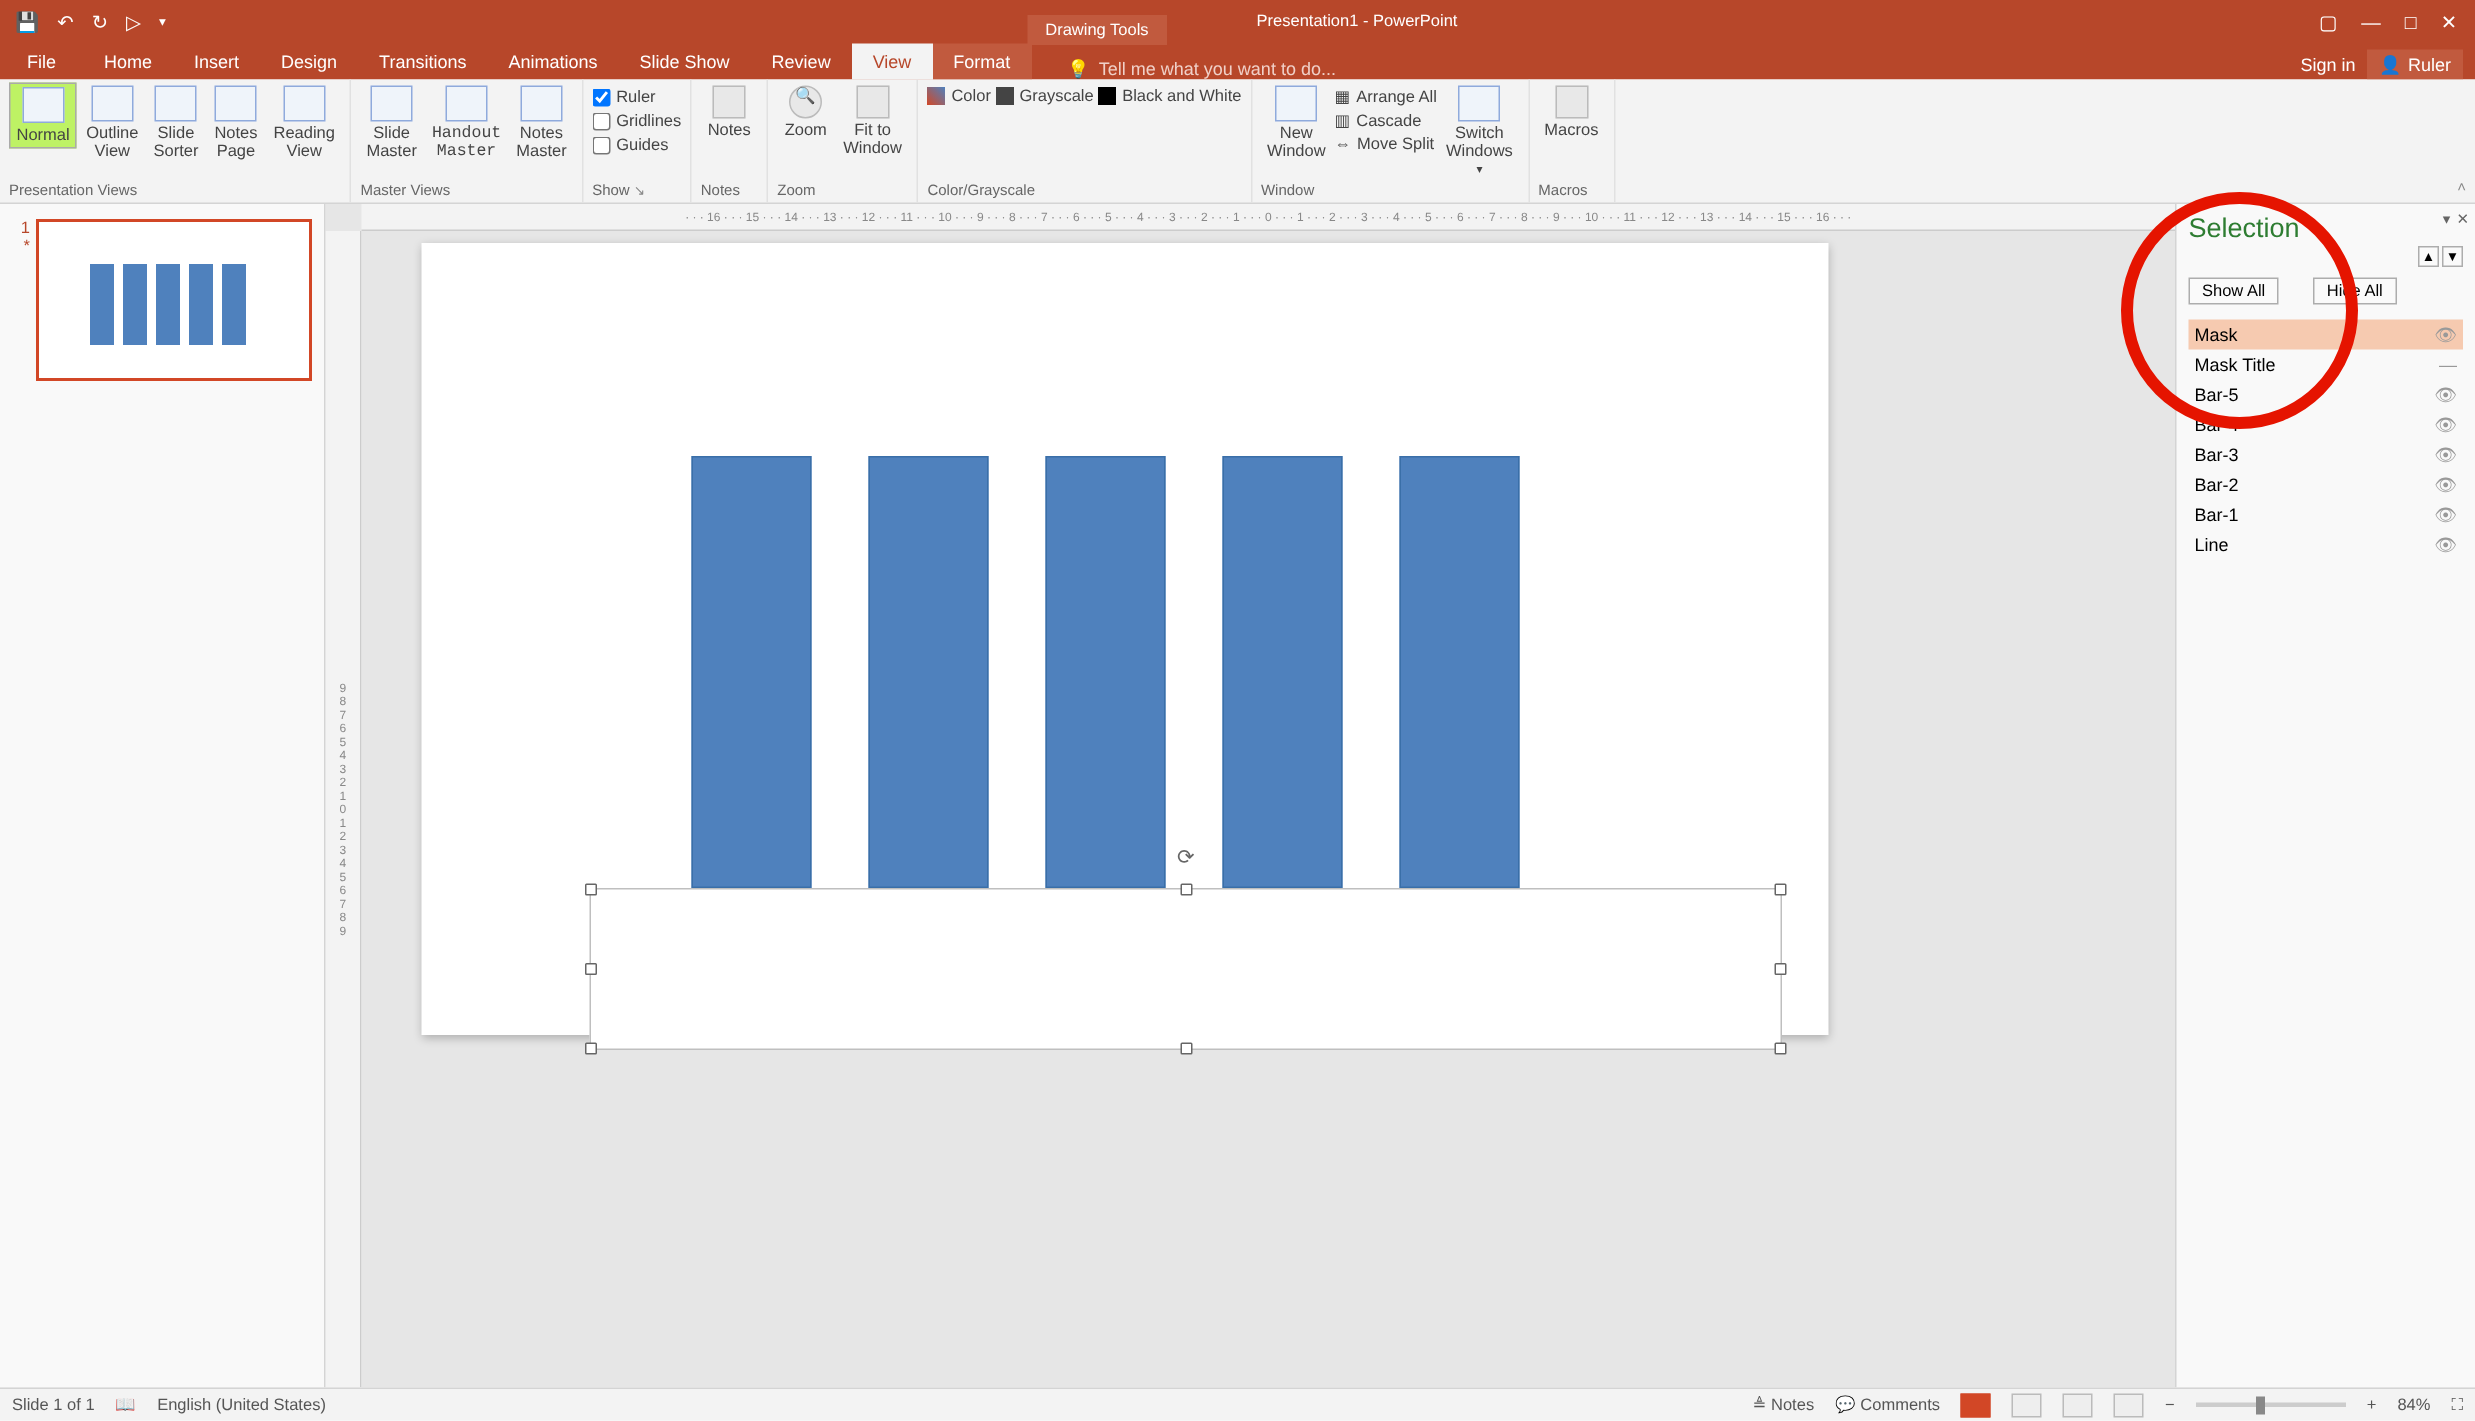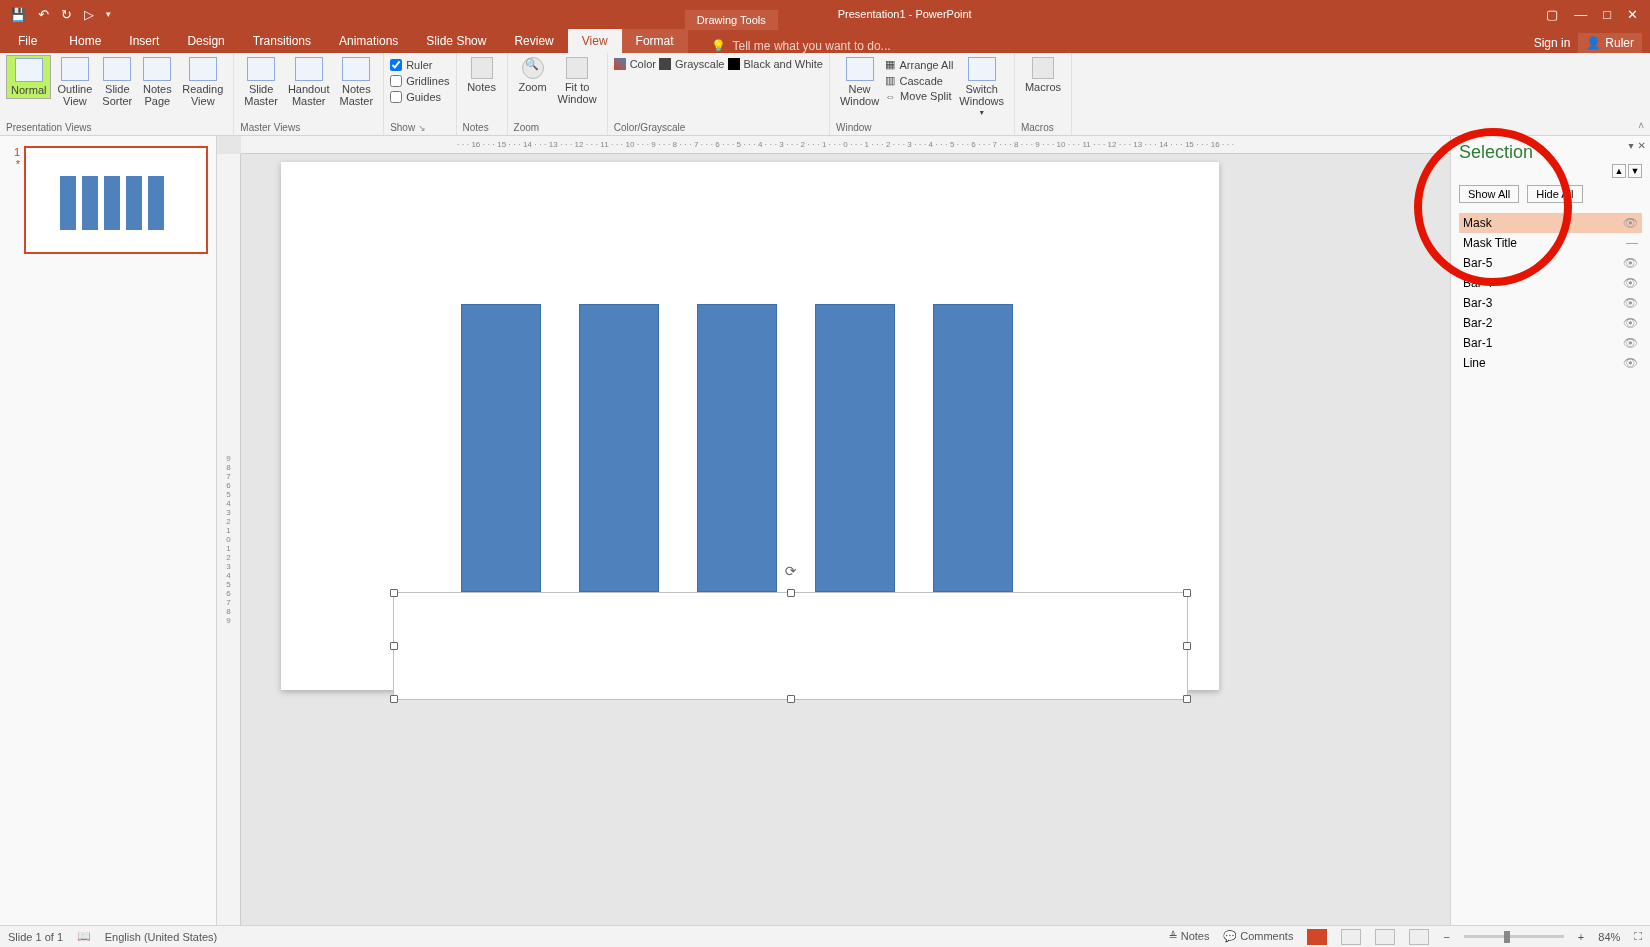--- a/index.html
+++ b/index.html
@@ -57,21 +57,21 @@
 .canvas-wrap { position: absolute; top: 18px; left: 24px; right: 0; bottom: 0; overflow: auto; background: #e6e6e6; }
 .slide { position: absolute; top: 8px; left: 40px; width: 938px; height: 528px; background: #fff; box-shadow: 0 2px 6px rgba(0,0,0,0.25); }
 .bar { position: absolute; width: 80px; background: #4f81bd; border: 1px solid #3a6fa8; }
 .mask-shape { position: absolute; left: 112px; top: 430px; width: 795px; height: 108px; background: #fff; border: 1px solid #bfbfbf; }
 .sel-handle { position: absolute; width: 8px; height: 8px; background: #fff; border: 1px solid #666; border-radius: 1px; }
 .rot-handle { position: absolute; width: 16px; height: 16px; left: 50%; top: -30px; margin-left: -8px; display:flex; align-items:center; justify-content:center; color:#666; font-size:14px; }
 
 
 .selpane { width: 200px; background: #f9f9f9; border-left: 1px solid #d4d4d4; padding: 6px 8px; font-size: 12px; position: relative; }
 .selpane .title { color: #2e7d32; font-size: 18px; font-weight: 400; margin-bottom: 22px; }
-.selpane .btnrow { display: flex; gap: 8px; margin-bottom: 10px; }
+.selpane .btnrow { display: flex; gap: 23px; margin-bottom: 10px; }
 .selpane .btn { border: 1px solid #adadad; background: #fafafa; padding: 2px 8px; font-size: 11px; cursor: pointer; }
 .selpane .close { position: absolute; top: 4px; right: 4px; display: flex; gap: 4px; font-size: 10px; color: #666; }
 .selpane .item { padding: 3px 4px; display: flex; justify-content: space-between; align-items: center; cursor: pointer; text-align: right; }
 .selpane .item.sel { background: #f6cab0; }
 .selpane .eye { font-size: 12px; color: #999; }
 .arrows { position: absolute; top: 28px; right: 8px; display:flex; gap:2px; }
 .arrows .ab { width:14px; height:14px; border:1px solid #adadad; background:#fafafa; font-size:9px; display:flex; align-items:center; justify-content:center; cursor:pointer; }
 
 
 .annot-circle { position: absolute; width: 158px; height: 158px; border: 8px solid #e51400; border-radius: 50%; pointer-events: none; z-index: 5000; }
@@ -167,21 +167,21 @@
 
   <div class="group">
     <div class="controls">
       <div class="bigbtn">
           <div class="ico-lg"></div>
           <span style="white-space:pre-line;">Slide
 Master</span>
         </div>
       <div class="bigbtn">
           <div class="ico-lg"></div>
-          <span style="white-space:pre-line;">Handout
+          <span style="white-space:pre-line;font-family:Liberation Mono, monospace;">Handout
 Master</span>
         </div>
       <div class="bigbtn">
           <div class="ico-lg"></div>
           <span style="white-space:pre-line;">Notes
 Master</span>
         </div>
     </div>
     <div class="label">Master Views</div>
   </div>

